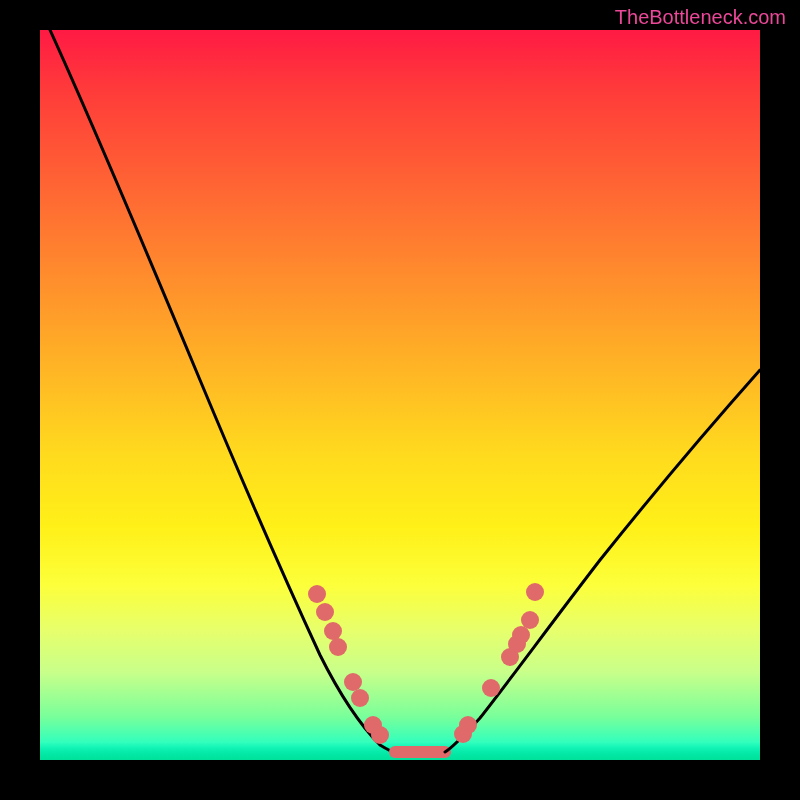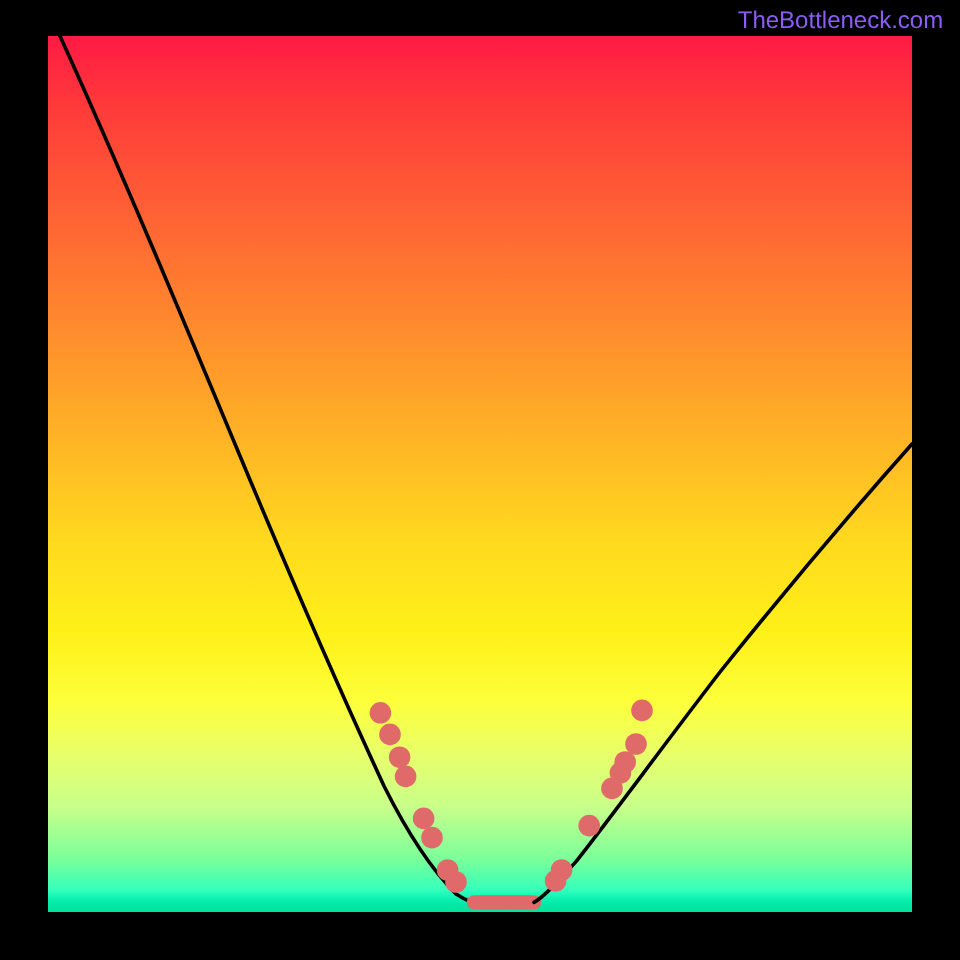--- a/index.html
+++ b/index.html
@@ -8,21 +8,21 @@
     height: 800px;
     background: #000;
     font-family: Arial, sans-serif;
     position: relative;
     overflow: hidden;
   }
   .watermark {
     position: absolute;
     top: 6px;
     right: 14px;
-    color: #8b5cf6;
+    color: #ec4899;
     font-size: 20px;
     font-weight: 500;
     z-index: 10;
   }
   .plot-area {
     position: absolute;
     left: 40px;
     top: 30px;
     width: 720px;
     height: 730px;

